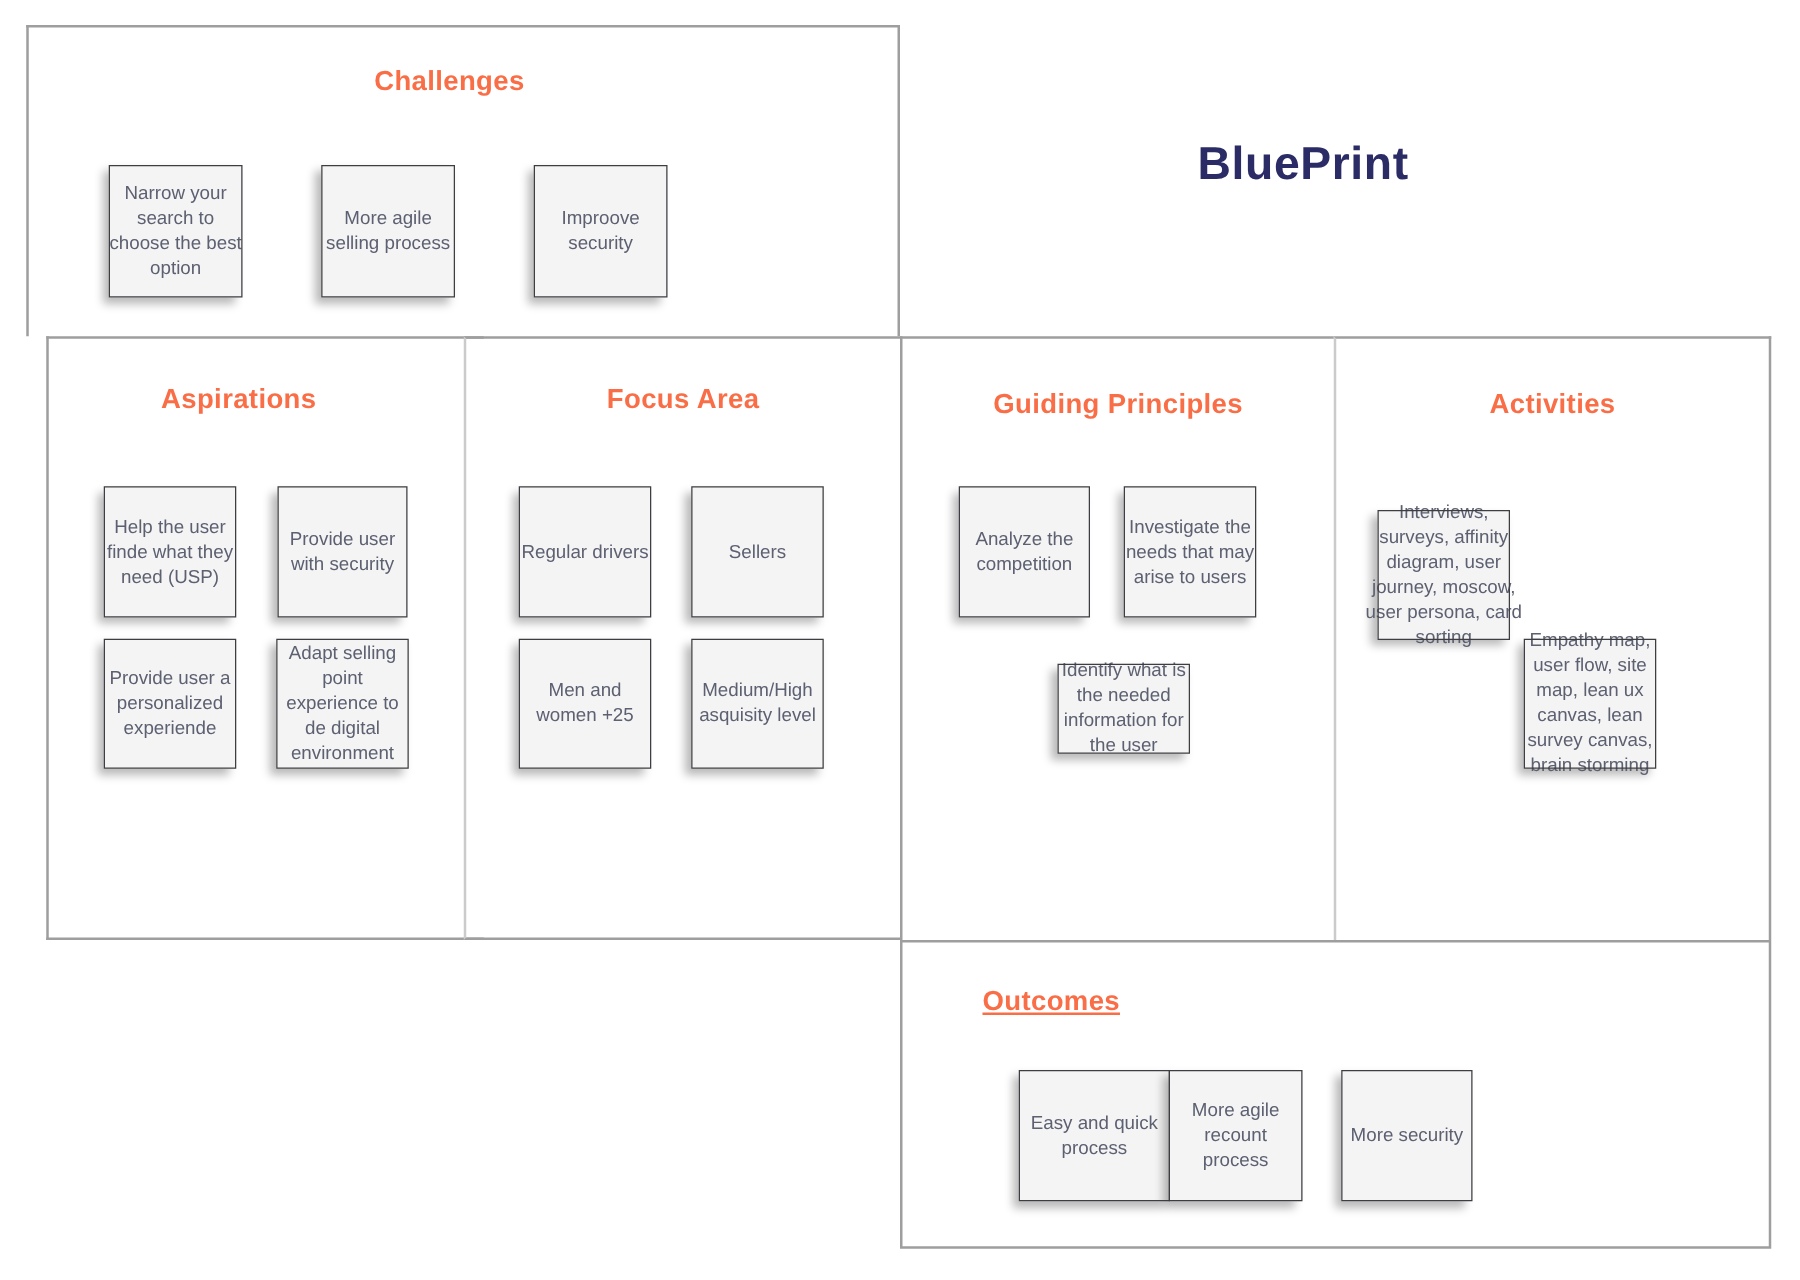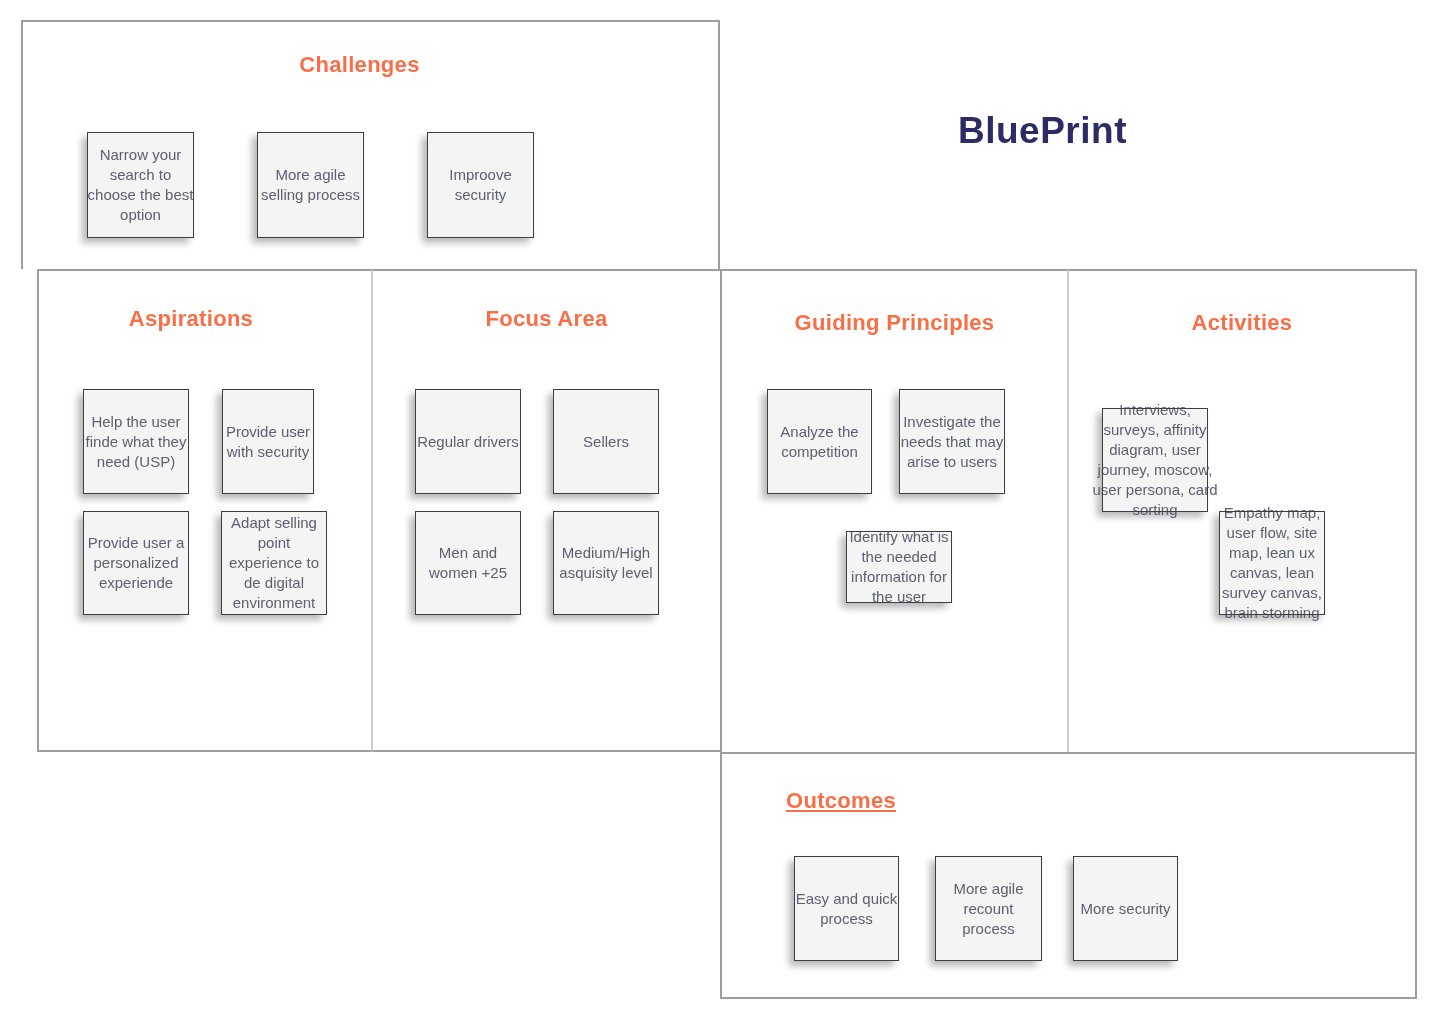--- a/index.html
+++ b/index.html
@@ -74,21 +74,21 @@
     </div>
   </section>
 
   <section class="panel aspirations">
     <h2 class="sec-title">Aspirations</h2>
     <div class="card" style="left:44px;top:118px;width:106px;height:105px">
       <span class="card-text">Help the user
 finde what they
 need (USP)</span>
     </div>
-    <div class="card" style="left:183px;top:118px;width:92px;height:105px">
+    <div class="card" style="left:183px;top:118px;width:104px;height:105px">
       <span class="card-text">Provide user
 with security</span>
     </div>
     <div class="card" style="left:44px;top:240px;width:106px;height:104px">
       <span class="card-text">Provide user a
 personalized
 experiende</span>
     </div>
     <div class="card" style="left:182px;top:240px;width:106px;height:104px">
       <span class="card-text">Adapt selling
@@ -151,21 +151,21 @@
 surveys, affinity
 diagram, user
 journey, moscow,
 user persona, card
 sorting</span>
     </div>
   </section>
 
   <section class="panel outcomes">
     <h2 class="sec-title">Outcomes</h2>
-    <div class="card" style="left:72px;top:102px;width:105px;height:105px">
+    <div class="card" style="left:93px;top:102px;width:121px;height:105px">
       <span class="card-text">Easy and quick
 process</span>
     </div>
     <div class="card" style="left:213px;top:102px;width:107px;height:105px">
       <span class="card-text">More agile
 recount
 process</span>
     </div>
     <div class="card" style="left:351px;top:102px;width:105px;height:105px">
       <span class="card-text">More security</span>

